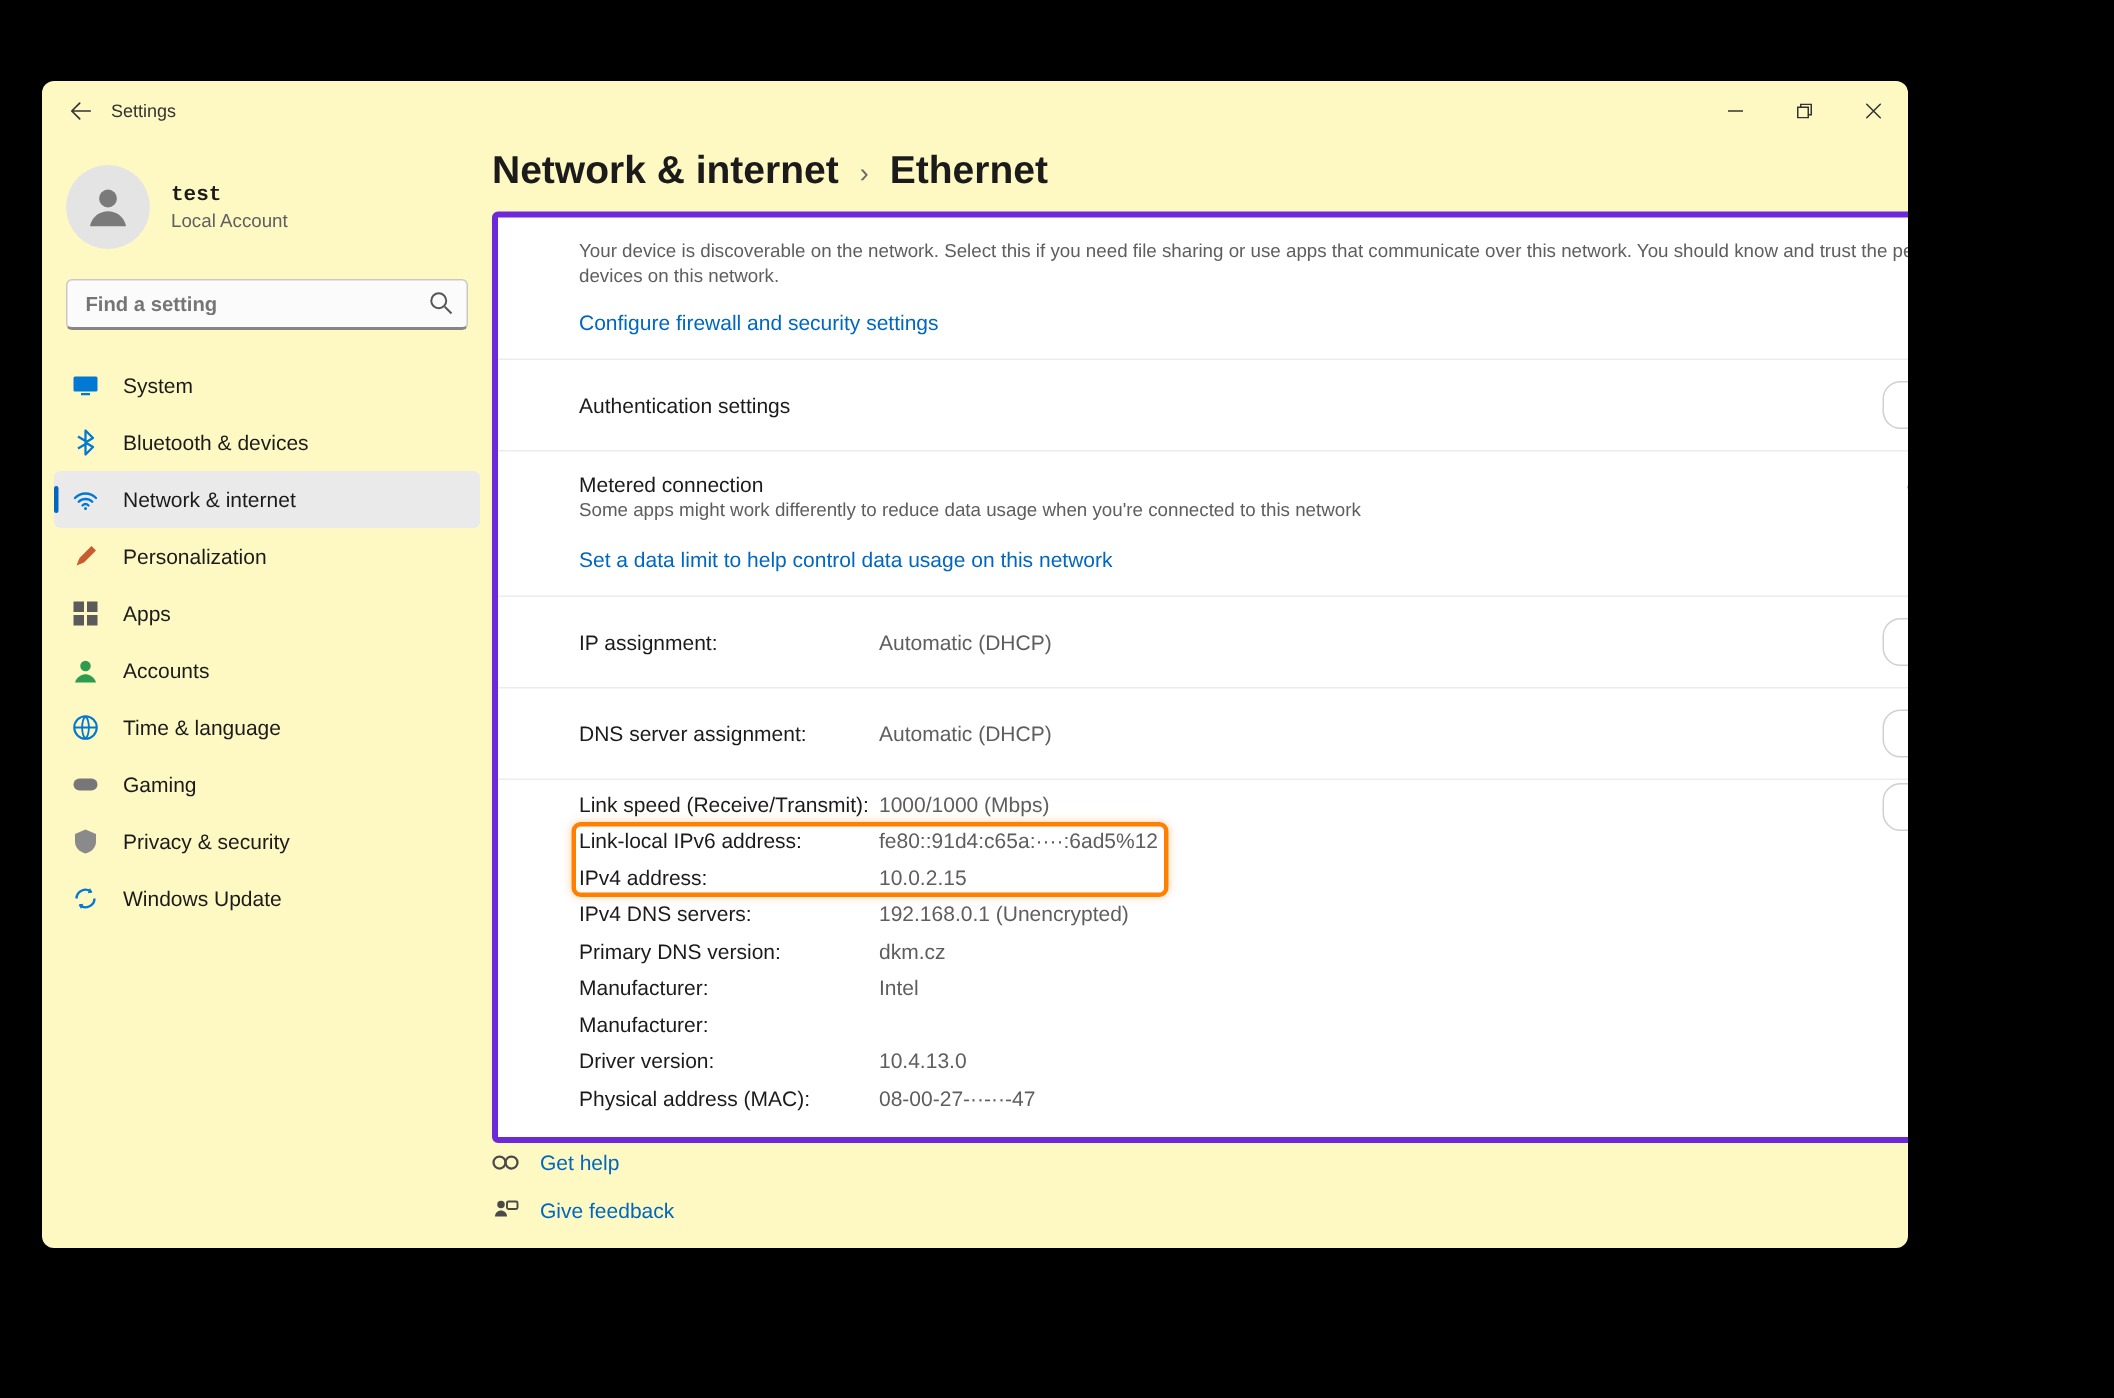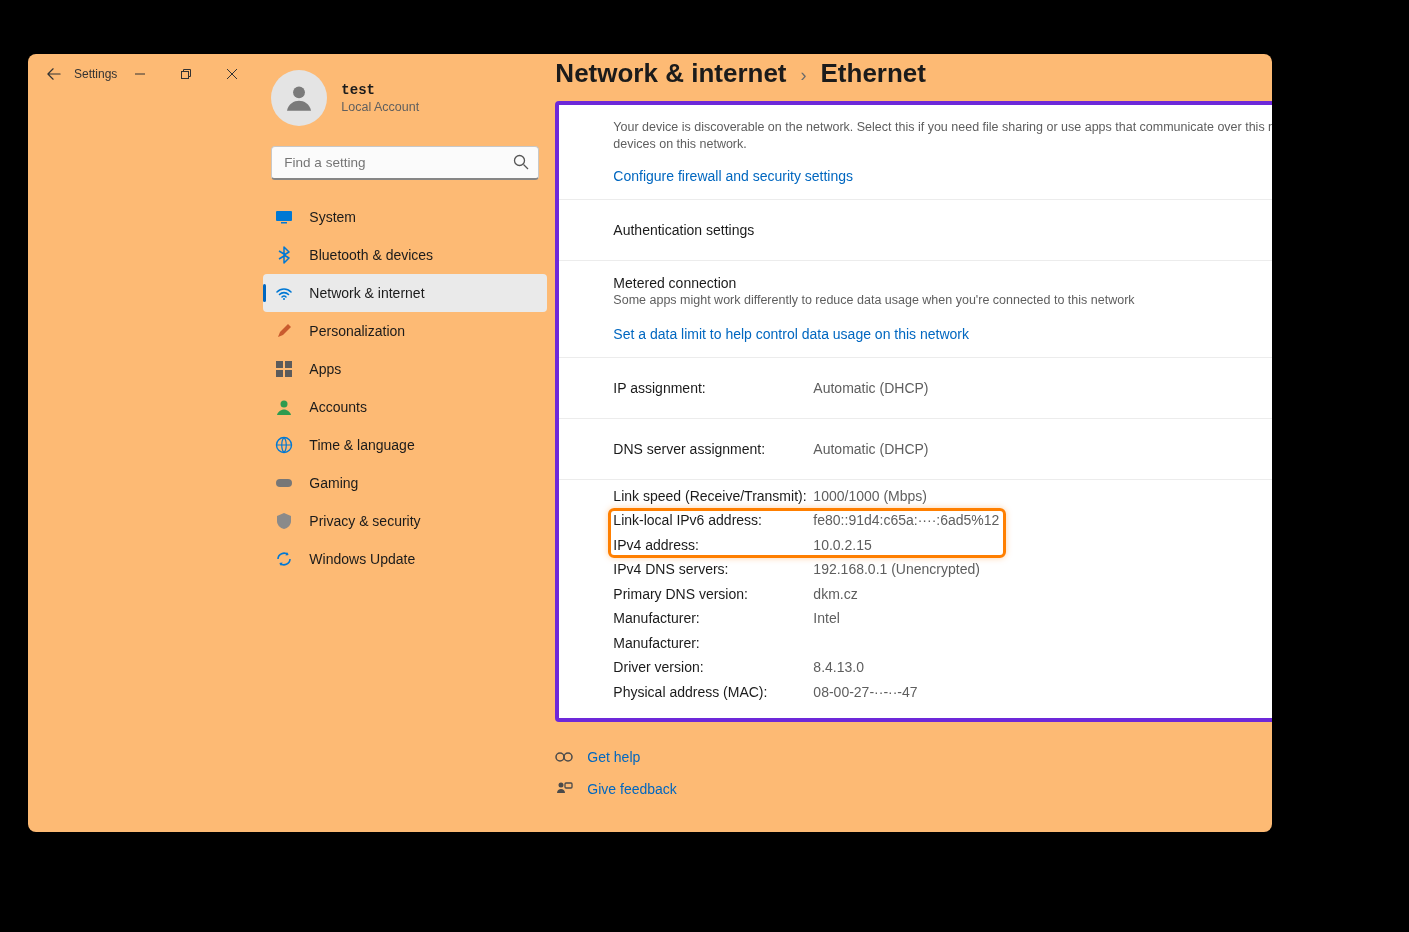--- a/index.html
+++ b/index.html
@@ -1,34 +1,34 @@
 <!DOCTYPE html>
 <html><head>
 <meta charset="utf-8">
 <style>
 * { box-sizing: border-box; margin: 0; padding: 0; font-family: "Segoe UI", -apple-system, sans-serif; }
 body { background: #000; width: 1409px; height: 932px; overflow: hidden; }
-.outer { position: absolute; left: 28px; top: 54px; width: 1244px; height: 778px; background: #fdba74; border-radius: 8px; display: flex; }
+.outer { position: absolute; left: 28px; top: 54px; width: 1244px; height: 778px; background: #fef9c3; border-radius: 8px; display: flex; flex-direction: column; }
 .titlebar { height: 40px; display: flex; align-items: center; padding-left: 12px; }
 .back-arrow { width: 28px; height: 28px; display: flex; align-items: center; justify-content: center; cursor: pointer; }
 .back-arrow svg { width: 14px; height: 14px; }
 .app-title { font-size: 12px; color: #333; margin-left: 6px; }
 .win-controls { margin-left: auto; display: flex; }
 .win-btn { width: 46px; height: 32px; display: flex; align-items: center; justify-content: center; cursor: pointer; }
 .win-btn svg { width: 10px; height: 10px; }
 .body { flex: 1; display: flex; overflow: hidden; }
 .sidebar { width: 300px; padding: 4px 0 0 0; display: flex; flex-direction: column; }
 .profile { display: flex; align-items: center; padding: 12px 16px 20px 16px; }
 .avatar { width: 56px; height: 56px; border-radius: 50%; background: #e4e4e4; display: flex; align-items: center; justify-content: center; }
 .avatar svg { width: 34px; height: 34px; fill: #7a7a7a; }
 .profile-txt { margin-left: 14px; }
 .profile-name { font-size: 14px; font-weight: 600; color: #1b1b1b; font-family: Liberation Mono, monospace; }
 .profile-sub { font-size: 12.5px; color: #5f5f5f; margin-top: 2px; }
 .search { margin: 0 16px 18px 16px; position: relative; }
-.search input { width: 100%; height: 34px; border: 1px solid #c8c8c8; border-bottom: 2px solid #868686; border-radius: 4px; background: #fbfbfb; padding: 0 34px 0 12px; font-size: 13.5px; color: #555; outline: none; }
+.search input { width: 100%; height: 34px; border: 1px solid #c8c8c8; border-bottom: 2px solid #868686; border-radius: 4px; background: #fbfbfb; padding: 0 34px 0 12px; font-size: 13.5px; color: #555; outline: none; font-weight: bold; }
 .search-icon { position: absolute; right: 10px; top: 8px; width: 16px; height: 16px; }
 .nav { padding: 0 8px; }
 .nav-item { display: flex; align-items: center; height: 38px; border-radius: 4px; padding: 0 12px; cursor: pointer; font-size: 14px; color: #1b1b1b; position: relative; margin-bottom: 0px; }
 .nav-item .nav-icon { width: 18px; height: 18px; margin-right: 16px; display: flex; align-items: center; justify-content: center; }
 .nav-item.active { background: #eaeaea; }
 .nav-item.active::before { content: ""; position: absolute; left: 0; top: 10px; bottom: 10px; width: 3px; background: #0067c0; border-radius: 2px; }
 .content { flex: 1; display: flex; flex-direction: column; overflow: hidden; }
 .breadcrumb { padding: 4px 0 12px 0; display: flex; align-items: center; gap: 14px; }
 .bc-1 { font-size: 26px; font-weight: 600; color: #1b1b1b; }
 .bc-chev { font-size: 18px; color: #6b6b6b; position: relative; top: 2px; }
@@ -47,21 +47,21 @@
 .toggle-group { margin-left: auto; display: flex; align-items: center; gap: 10px; }
 .toggle-label { font-size: 13.5px; color: #1b1b1b; }
 .toggle { width: 40px; height: 20px; border-radius: 10px; background: #fff; border: 1px solid #888; position: relative; cursor: pointer; }
 .toggle::after { content: ""; position: absolute; left: 3px; top: 3px; width: 12px; height: 12px; border-radius: 50%; background: #555; }
 .details-table { padding-top: 4px; }
 .dt-row { display: flex; font-size: 14px; line-height: 1.75; }
 .dt-label { flex: 0 0 200px; color: #1b1b1b; }
 .dt-value { color: #5e5e5e; }
 .highlight-box { position: absolute; border: 3px solid #ff7f00; border-radius: 6px; pointer-events: none; box-shadow: 0 0 6px rgba(255,127,0,.35); }
 .copy-btn-wrap { position: absolute; right: 28px; top: 2px; }
-.footer-links { margin-top: 22px; }
+.footer-links { }
 .foot-link { display: flex; align-items: center; gap: 14px; font-size: 14px; color: #0067c0; margin-bottom: 14px; cursor: pointer; }
 .foot-icon { width: 18px; height: 18px; color: #4a4a4a; }
 </style>
 </head>
 <body>
 
 <div class="outer">
   <div class="titlebar">
     <div class="back-arrow">
       <svg viewBox="0 0 16 16">
@@ -278,21 +278,21 @@
             </div>
           <div class="dt-row">
               <span class="dt-label">Manufacturer:</span>
               <span class="dt-value">Intel</span>
             </div>
           <div class="dt-row">
               <span class="dt-label">Manufacturer:</span>
             </div>
           <div class="dt-row">
               <span class="dt-label">Driver version:</span>
-              <span class="dt-value">8.4.13.0</span>
+              <span class="dt-value">10.4.13.0</span>
             </div>
           <div class="dt-row">
               <span class="dt-label">Physical address (MAC):</span>
               <span class="dt-value">08-00-27-··-··-47</span>
             </div>
           <div class="highlight-box" style="left:49px; top:28px; width:398px; height:50px;"></div>
         </div>
       </div>
 
       <div class="footer-links">

